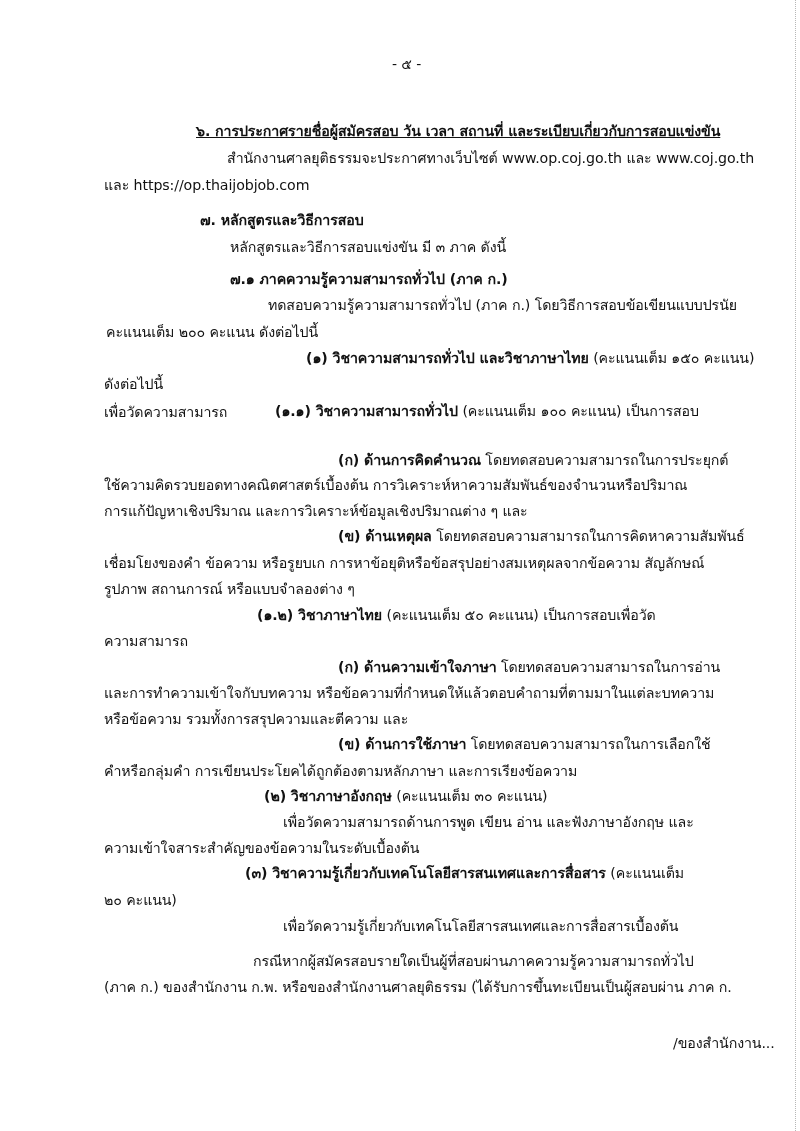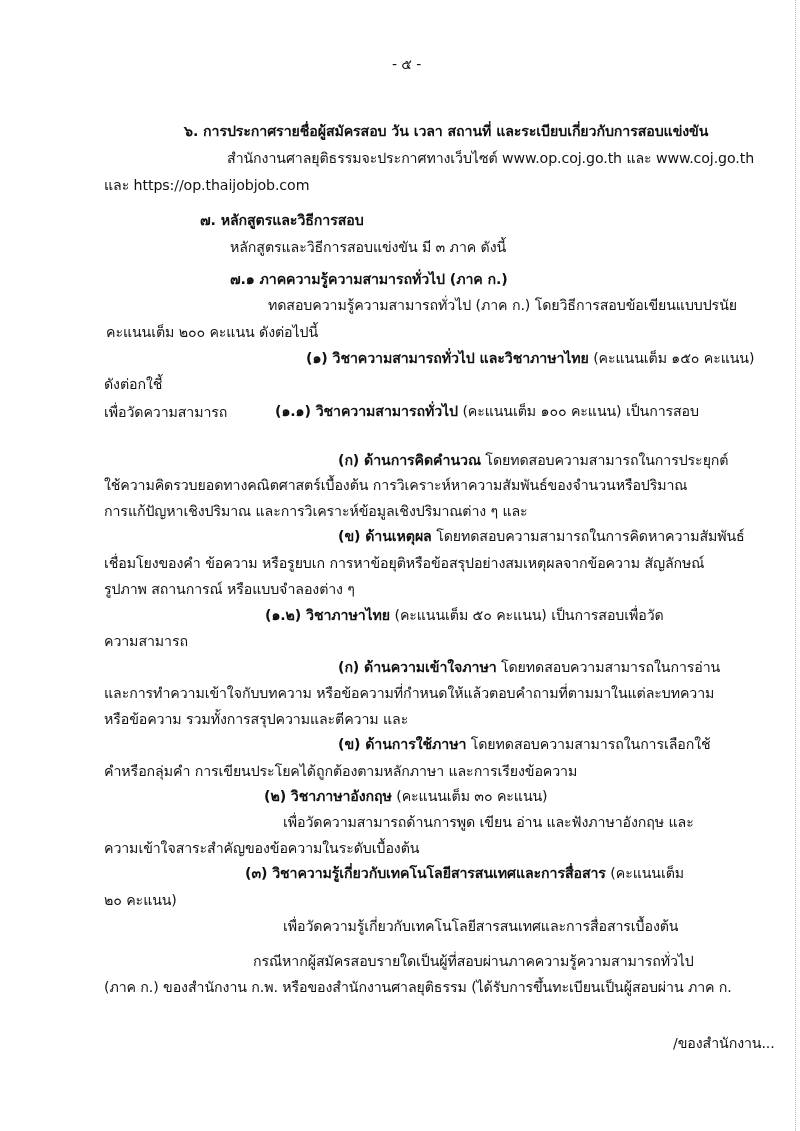--- a/index.html
+++ b/index.html
@@ -18,46 +18,46 @@
   .page-num { font-size: 14px; }
 </style>
 </head>
 <body>
 
 <div class="edge-line"></div>
 
 <div>
   <div class="ln page-num" style="left:392px; top:54px;">- ๕ -</div>
 
-  <div class="ln b" style="left:184px; top:121px;">๖. การประกาศรายชื่อผู้สมัครสอบ วัน เวลา สถานที่ และระเบียบเกี่ยวกับการสอบแข่งขัน</div>
+  <div class="ln b" style="left:196px; top:121px;text-decoration:underline;">๖. การประกาศรายชื่อผู้สมัครสอบ วัน เวลา สถานที่ และระเบียบเกี่ยวกับการสอบแข่งขัน</div>
   <div class="ln" style="left:227px; top:148px;">สำนักงานศาลยุติธรรมจะประกาศทางเว็บไซต์ www.op.coj.go.th และ www.coj.go.th</div>
   <div class="ln" style="left:104px; top:175px;">และ https://op.thaijobjob.com</div>
 
   <div class="ln b" style="left:200px; top:210px;">๗. หลักสูตรและวิธีการสอบ</div>
   <div class="ln" style="left:230px; top:237px;">หลักสูตรและวิธีการสอบแข่งขัน มี ๓ ภาค ดังนี้</div>
 
   <div class="ln b" style="left:230px; top:269px;">๗.๑ ภาคความรู้ความสามารถทั่วไป (ภาค ก.)</div>
   <div class="ln" style="left:268px; top:295px;">ทดสอบความรู้ความสามารถทั่วไป (ภาค ก.) โดยวิธีการสอบข้อเขียนแบบปรนัย</div>
   <div class="ln" style="left:106px; top:322px;">คะแนนเต็ม ๒๐๐ คะแนน ดังต่อไปนี้</div>
 
   <div class="ln" style="left:306px; top:348px;"><span class="b">(๑) วิชาความสามารถทั่วไป และวิชาภาษาไทย</span><span> (คะแนนเต็ม ๑๕๐ คะแนน)</span></div>
-  <div class="ln" style="left:104px; top:374px;">ดังต่อกใชี้</div>
+  <div class="ln" style="left:104px; top:374px;">ดังต่อไปนี้</div>
 
   <div class="ln" style="left:275px; top:401px;"><span class="b">(๑.๑)  วิชาความสามารถทั่วไป</span><span> (คะแนนเต็ม ๑๐๐ คะแนน) เป็นการสอบ</span></div>
   <div class="ln" style="left:104px; top:402px;">เพื่อวัดความสามารถ</div>
 
   <div class="ln" style="left:338px; top:450px;"><span class="b">(ก)  ด้านการคิดคำนวณ</span><span> โดยทดสอบความสามารถในการประยุกต์</span></div>
   <div class="ln" style="left:104px; top:475px;">ใช้ความคิดรวบยอดทางคณิตศาสตร์เบื้องต้น การวิเคราะห์หาความสัมพันธ์ของจำนวนหรือปริมาณ</div>
   <div class="ln" style="left:104px; top:501px;">การแก้ปัญหาเชิงปริมาณ และการวิเคราะห์ข้อมูลเชิงปริมาณต่าง ๆ และ</div>
 
   <div class="ln" style="left:338px; top:526px;"><span class="b">(ข)  ด้านเหตุผล</span><span> โดยทดสอบความสามารถในการคิดหาความสัมพันธ์</span></div>
   <div class="ln" style="left:104px; top:553px;">เชื่อมโยงของคำ ข้อความ หรือรูยบเก การหาข้อยุติหรือข้อสรุปอย่างสมเหตุผลจากข้อความ สัญลักษณ์</div>
   <div class="ln" style="left:104px; top:579px;">รูปภาพ สถานการณ์ หรือแบบจำลองต่าง ๆ</div>
 
-  <div class="ln" style="left:265px; top:605px;"><span class="b">(๑.๒)  วิชาภาษาไทย</span><span> (คะแนนเต็ม ๕๐ คะแนน) เป็นการสอบเพื่อวัด</span></div>
+  <div class="ln" style="left:257px; top:605px;"><span class="b">(๑.๒)  วิชาภาษาไทย</span><span> (คะแนนเต็ม ๕๐ คะแนน) เป็นการสอบเพื่อวัด</span></div>
   <div class="ln" style="left:104px; top:631px;">ความสามารถ</div>
 
   <div class="ln" style="left:338px; top:657px;"><span class="b">(ก)  ด้านความเข้าใจภาษา</span><span> โดยทดสอบความสามารถในการอ่าน</span></div>
   <div class="ln" style="left:104px; top:683px;">และการทำความเข้าใจกับบทความ หรือข้อความที่กำหนดให้แล้วตอบคำถามที่ตามมาในแต่ละบทความ</div>
   <div class="ln" style="left:104px; top:709px;">หรือข้อความ รวมทั้งการสรุปความและตีความ และ</div>
 
   <div class="ln" style="left:338px; top:734px;"><span class="b">(ข)  ด้านการใช้ภาษา</span><span> โดยทดสอบความสามารถในการเลือกใช้</span></div>
   <div class="ln" style="left:104px; top:761px;">คำหรือกลุ่มคำ การเขียนประโยคได้ถูกต้องตามหลักภาษา และการเรียงข้อความ</div>
 
   <div class="ln" style="left:245px; top:786px;margin-left:19px;"><span class="b">(๒) วิชาภาษาอังกฤษ</span><span> (คะแนนเต็ม ๓๐ คะแนน)</span></div>

